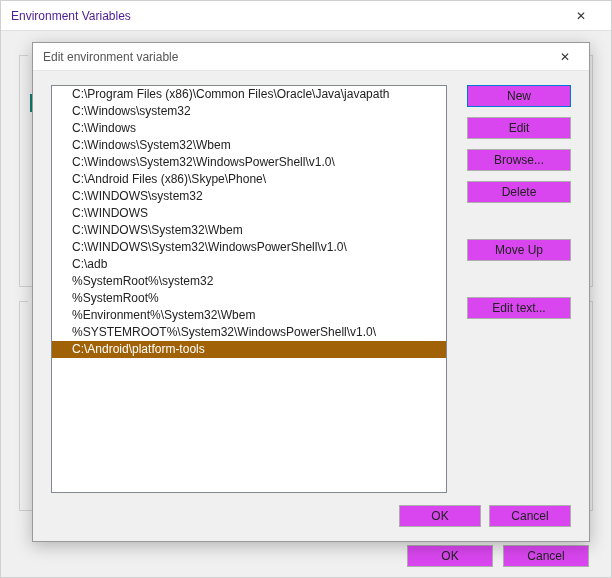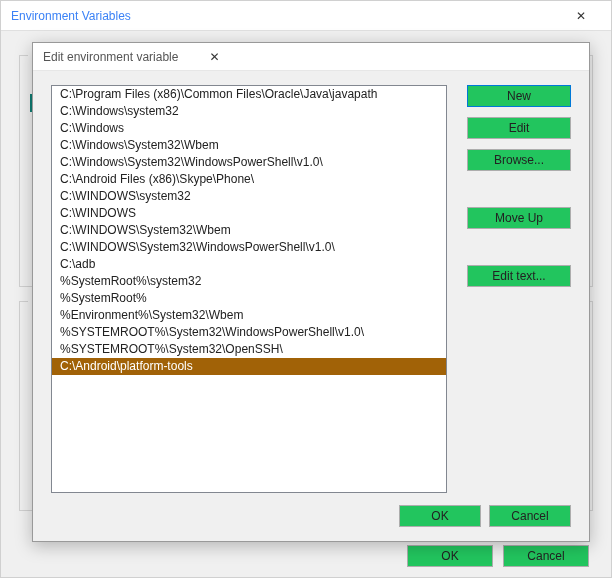--- a/index.html
+++ b/index.html
@@ -1,47 +1,47 @@
 <!DOCTYPE html>
 <html><head>
 <meta charset="utf-8">
 <style>
   * { box-sizing: border-box; font-family: "Segoe UI", Tahoma, sans-serif; font-size: 12px; }
   body { margin: 0; background: #f0f0f0; width: 612px; height: 578px; overflow: hidden; position: relative; }
   .parent-dialog { position: absolute; top: 0; left: 0; width: 612px; height: 578px; background: #f0f0f0; border: 1px solid #d0d0d0; }
   .parent-titlebar { height: 30px; line-height: 30px; padding: 0 10px; display: flex; justify-content: space-between; align-items: center; background: #fff; border-bottom: 1px solid #e0e0e0;}
-  .parent-title { color: #3b82f6; }
+  .parent-title { color: #4c1d95; }
   .close-x { width: 40px; text-align: center; color: #333; }
   .parent-body { padding: 10px 18px; }
   .groupbox { border: 1px solid #d0d0d0; margin: 14px 0 10px 0; position: relative; background: #f0f0f0; }
   .groupbox.user { height: 232px; }
   .groupbox.sys { height: 210px; }
   .groupbox-label { position: absolute; top: -8px; left: 8px; background: #f0f0f0; padding: 0 4px; color: #333; }
   .teal-strip { position: absolute; left: 10px; top: 38px; width: 540px; height: 18px; background: #0f7e74; }
   .mini-list { position: absolute; right: 30px; top: 12px; width: 22px; border: 1px solid #bdbdbd; background: #fff; }
   .mini-list .sb { position: absolute; right: 0; top: 0; bottom: 0; width: 17px; background: #efefef; border-left: 1px solid #dcdcdc;}
   .mini-list .sb .up, .mini-list .sb .down { position: absolute; left:0; right:0; height:16px; text-align:center; color:#555; font-size:8px; line-height:16px;}
   .mini-list .sb .up { top:0;} .mini-list .sb .down { bottom:0;}
   .mini-list.sys { height: 130px; }
   .mini-sel { position: absolute; left: 1px; width: 3px; height: 14px; background: #0f7e74; }
   .mini-dots { position: absolute; right: 60px; width: 14px; height: 20px; border: 1px solid #adadad; background: #e1e1e1; text-align:center; line-height:18px; color:#333;}
   .btn-row-right { position: absolute; right: 28px; display:flex; gap:8px;}
-  .btn { width: 82px; height: 22px; border: 1px solid #adadad; background: #22c55e; color: #222; text-align: center; line-height: 20px; }
+  .btn { width: 82px; height: 22px; border: 1px solid #adadad; background: #d946ef; color: #222; text-align: center; line-height: 20px; }
   .btn.default { border: 1px solid #0078d7; }
   .parent-bottom-row { position: absolute; bottom: 10px; right: 22px; display:flex; gap:10px;}
   .parent-bottom-row .btn{ width:86px;}
 
   
   .modal-dialog { position: absolute; top: 42px; left: 32px; width: 558px; height: 500px; background: #f0f0f0; border: 1px solid #999; box-shadow: 0 4px 16px rgba(0,0,0,.25); }
-  .modal-titlebar { height: 28px; display:flex; align-items:center; padding: 0 4px 0 10px; background:#fff; border-bottom:1px solid #e7e7e7;gap:16px;}
+  .modal-titlebar { height: 28px; display:flex; align-items:center; justify-content:space-between; padding: 0 4px 0 10px; background:#fff; border-bottom:1px solid #e7e7e7;gap:16px;}
   .modal-title { color:#555;}
   .modal-close { width:40px; height:28px; text-align:center; line-height:28px; color:#333;}
   .modal-body { position: relative; padding: 14px; height: calc(100% - 28px); }
   .listbox { position:absolute; top:14px; left:18px; width: 396px; height: 408px; background:#fff; border:1px solid #828790; overflow:hidden;}
-  .list-item { height: 17px; line-height: 17px; padding: 0 8px; color:#222; white-space:nowrap; overflow:hidden; text-overflow: clip;}
+  .list-item { height: 17px; line-height: 17px; padding: 0 20px; color:#222; white-space:nowrap; overflow:hidden; text-overflow: clip;}
   .list-item.selected { background:#a16207; color:#fff;}
   .side-buttons { position:absolute; top:14px; right:18px; width:104px; display:flex; flex-direction:column; }
   .side-buttons .btn { width:104px; margin-bottom:10px;}
   .side-buttons .gap { height: 26px;}
   .modal-bottom { position:absolute; bottom:14px; right:18px; display:flex; gap:8px;}
   .modal-bottom .btn { width: 82px;}
 </style>
 </head>
 <body>
 
@@ -100,28 +100,28 @@
         <div class="list-item">C:\Android Files (x86)\Skype\Phone\</div>
         <div class="list-item">C:\WINDOWS\system32</div>
         <div class="list-item">C:\WINDOWS</div>
         <div class="list-item">C:\WINDOWS\System32\Wbem</div>
         <div class="list-item">C:\WINDOWS\System32\WindowsPowerShell\v1.0\</div>
         <div class="list-item">C:\adb</div>
         <div class="list-item">%SystemRoot%\system32</div>
         <div class="list-item">%SystemRoot%</div>
         <div class="list-item">%Environment%\System32\Wbem</div>
         <div class="list-item">%SYSTEMROOT%\System32\WindowsPowerShell\v1.0\</div>
-        <div class="list-item">%SYSTEMROOT%\System32\OpenSSH\</div>
         <div class="list-item selected">C:\Android\platform-tools</div>
       </div>
 
     <div class="side-buttons">
       <div class="btn default">New</div>
       <div class="btn">Edit</div>
       <div class="btn">Browse...</div>
+      <div class="btn">Delete</div>
       <div class="gap"></div>
       <div class="btn">Move Up</div>
       <div class="gap"></div>
       <div class="btn">Edit text...</div>
     </div>
 
     <div class="modal-bottom">
       <div class="btn">OK</div>
       <div class="btn">Cancel</div>
     </div>

